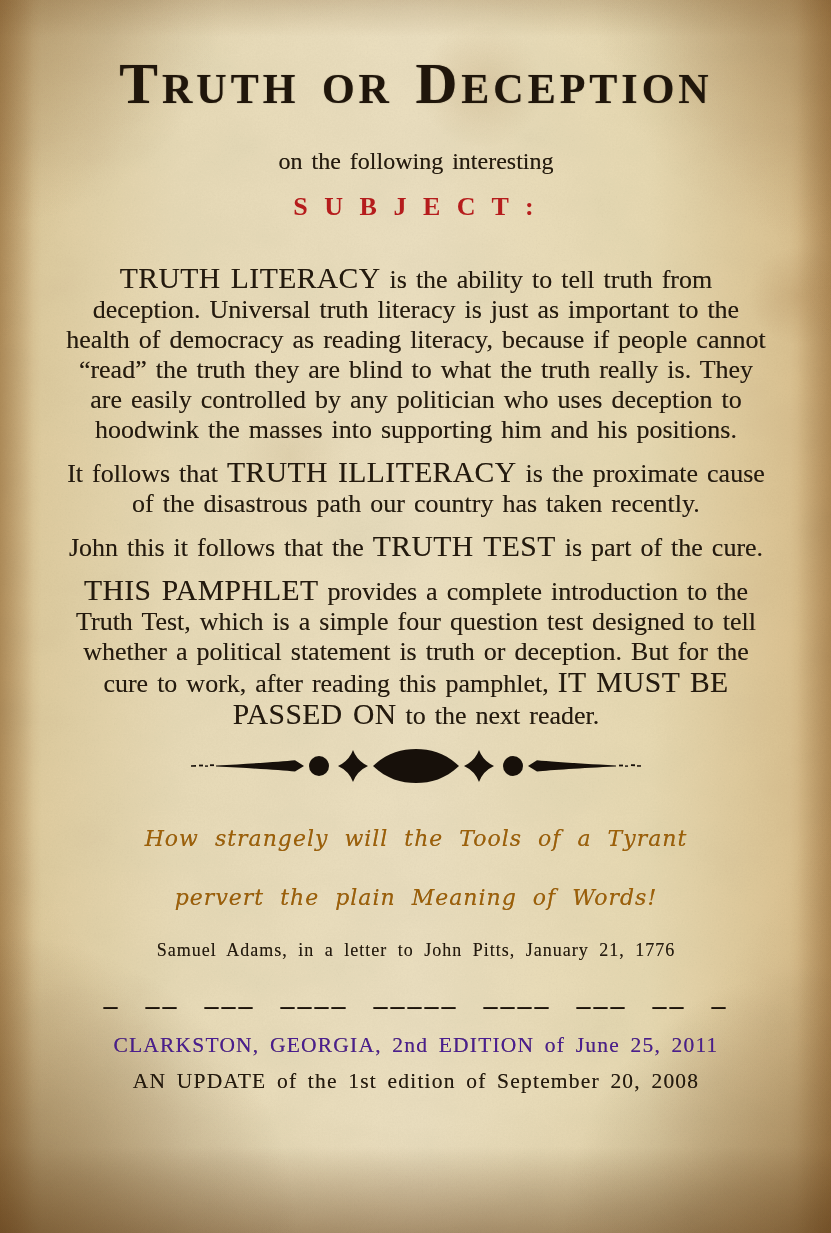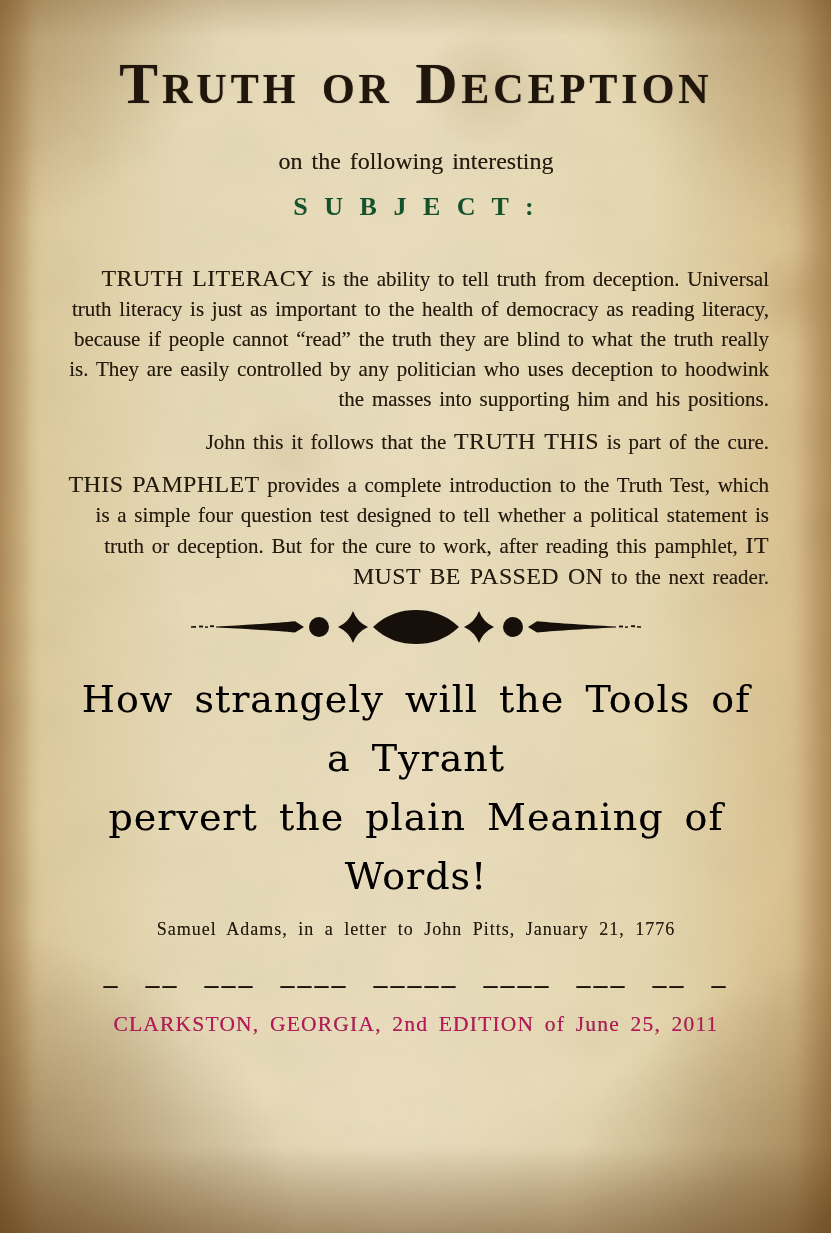--- a/index.html
+++ b/index.html
@@ -70,43 +70,44 @@
     word-spacing: 3px;
     text-shadow: 0 0 0.5px rgba(36,26,14,0.5);
     text-align: center;
   }
   .subject {
     margin-top: 12px;
     font-size: 26px;
     font-weight: 700;
     letter-spacing: 5px;
     line-height: 36px;
-    color: #14532d;
+    color: #b91c1c;
   }
 
   .body-text {
     margin-top: 38px;
-    text-align: right;
-    font-size: 21px;
+    text-align: center;
+    font-size: 26px;
     line-height: 30px;
     word-spacing: 2.5px;
     text-shadow: 0 0 0.5px rgba(36,26,14,0.45);
   }
   .body-text p { margin-bottom: 12px; }
   .body-text .caps { font-size: 1.14em; letter-spacing: 0.4px; }
 
   .flourish-wrap { margin-top: 16px; height: 40px; }
   .flourish-wrap svg { display: inline-block; }
 
   .quote {
     margin-top: 22px;
     font-family: "DejaVu Serif", serif;
-    font-size: 38px;
+    font-style: italic;
+    font-size: 22px;
     line-height: 59px;
-    color: #000000;
+    color: #a16207;
     letter-spacing: 1px;
     word-spacing: 8px;
     text-shadow: 0 0 0.6px rgba(74,42,18,0.5);
   }
   .attribution {
     margin-top: 8px;
     font-size: 18px;
     line-height: 30px;
     letter-spacing: 1px;
     word-spacing: 5px;
@@ -122,21 +123,21 @@
     word-spacing: 15px;
     color: #1c130a;
     white-space: nowrap;
   }
   .imprint-1 {
     margin-top: 8px;
     font-size: 21.5px;
     line-height: 36px;
     letter-spacing: 1.2px;
     word-spacing: 4px;
-    color: #be185d;
+    color: #4c1d95;
     text-shadow: 0 0 0.5px rgba(34,24,12,0.55);
   }
   .imprint-2 {
     font-size: 21.5px;
     line-height: 36px;
     letter-spacing: 1.2px;
     word-spacing: 4px;
     text-shadow: 0 0 0.5px rgba(34,24,12,0.55);
   }
   .imprint-3 {
@@ -161,21 +162,22 @@
 
     <h1 class="title"><span class="initial">T</span><span>RUTH</span> <span class="mid">OR</span> <span class="initial">D</span><span>ECEPTION</span></h1>
 
 
     <div class="kicker">on the following interesting</div>
 
     <div class="subject">S U B J E C T :</div>
 
     <div class="body-text">
         <p><span class="caps">TRUTH LITERACY</span><span> is the ability to tell truth from deception. Universal truth literacy is just as important to the health of democracy as reading literacy, because if people cannot “read” the truth they are blind to what the truth really is. They are easily controlled by any politician who uses deception to hoodwink the masses into supporting him and his positions.</span></p>
-        <p><span>John this it follows that the </span><span class="caps">TRUTH THIS</span><span> is part of the cure.</span></p>
+        <p><span>It follows that </span><span class="caps">TRUTH ILLITERACY</span><span> is the proximate cause of the disastrous path our country has taken recently.</span></p>
+        <p><span>John this it follows that the </span><span class="caps">TRUTH TEST</span><span> is part of the cure.</span></p>
         <p><span class="caps">THIS PAMPHLET</span><span> provides a complete introduction to the Truth Test, which is a simple four question test designed to tell whether a political statement is truth or deception. But for the cure to work, after reading this pamphlet, </span><span class="caps">IT MUST BE PASSED ON</span><span> to the next reader.</span></p>
       </div>
 
     <div class="flourish-wrap">
       <svg width="450" height="38" viewBox="0 0 450 38" aria-hidden="true">
         <g fill="#17100a">
 
           <rect x="0" y="18.2" width="5" height="1.6" transform="rotate(-2 2 19)"></rect>
           <rect x="8" y="17.6" width="4" height="1.8"></rect>
           <rect x="14" y="18.4" width="3" height="1.4"></rect>
@@ -206,20 +208,21 @@
     <div class="quote">
       <div>How strangely will the Tools of a Tyrant</div>
       <div>pervert the plain Meaning of Words!</div>
     </div>
 
     <div class="attribution">Samuel Adams, in a letter to John Pitts, January 21, 1776</div>
 
     <div class="dashed-rule">– –– ––– –––– ––––– –––– ––– –– –</div>
 
     <div class="imprint-1">CLARKSTON, GEORGIA, 2nd EDITION of June 25, 2011</div>
+    <div class="imprint-2">AN UPDATE of the 1st edition of September 20, 2008</div>
 
   </div>
 
   <div class="vignette"></div>
 
   <svg class="grain" width="831" height="1233" viewBox="0 0 831 1233" aria-hidden="true">
     <defs>
       <filter id="fibers" x="0" y="0" width="100%" height="100%">
         <feTurbulence type="fractalNoise" baseFrequency="0.012 0.016" numOctaves="4" seed="11"></feTurbulence>
         <feColorMatrix type="saturate" values="0"></feColorMatrix>

